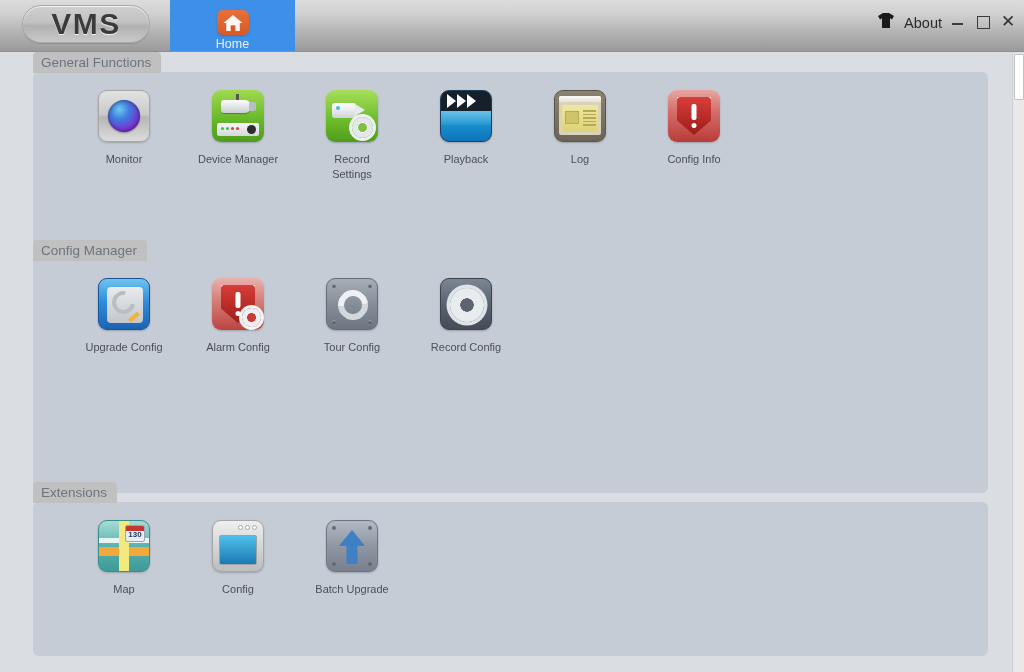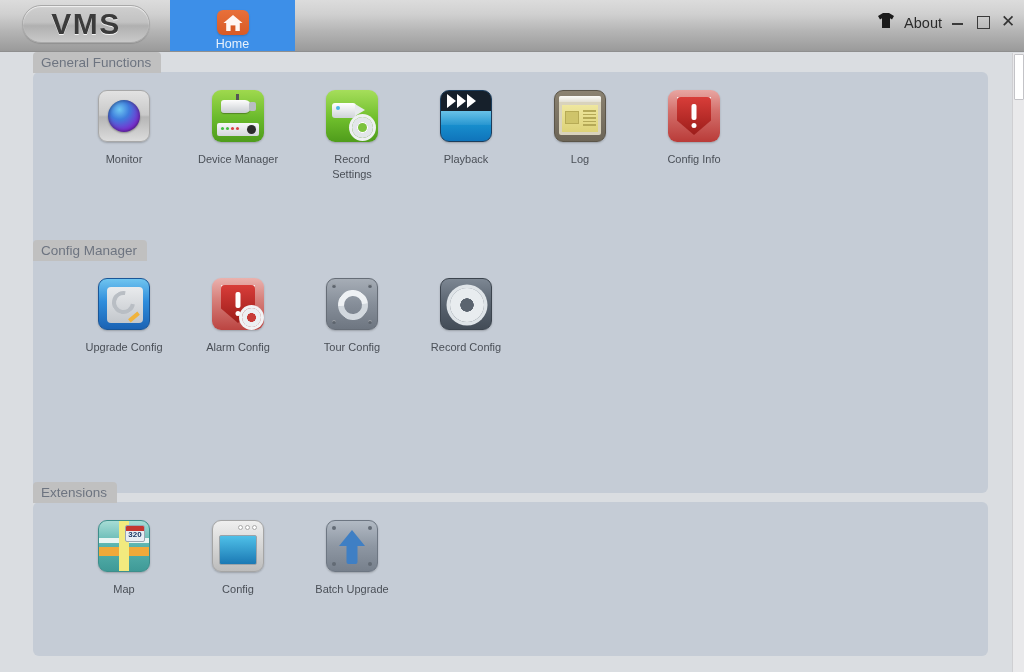--- a/index.html
+++ b/index.html
@@ -475,21 +475,21 @@
 
     <div class="section" id="section-ext">
       <div class="section-title">Extensions</div>
       <div class="tiles" style="left:34px;">
 
         <div class="tile">
           <div class="tile-icon ic-map">
             <div class="road-h2"></div>
             <div class="road-h"></div>
             <div class="road-v"></div>
-            <div class="shield-sign">320</div>
+            <div class="shield-sign">130</div>
           </div>
           <div class="tile-label">Map</div>
         </div>
 
         <div class="tile">
           <div class="tile-icon ic-decoder">
             <div class="dots">
                 <i></i>
                 <i></i>
                 <i></i>

